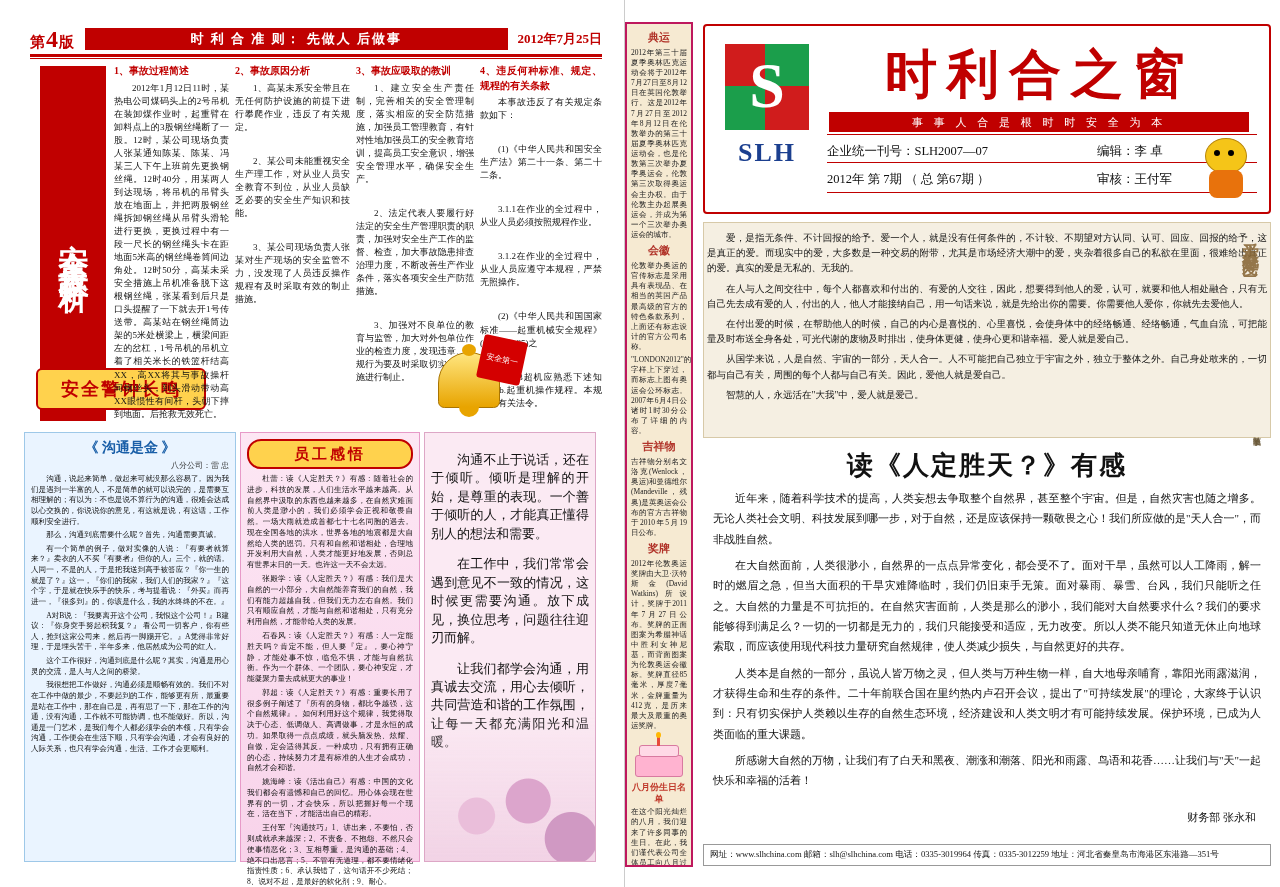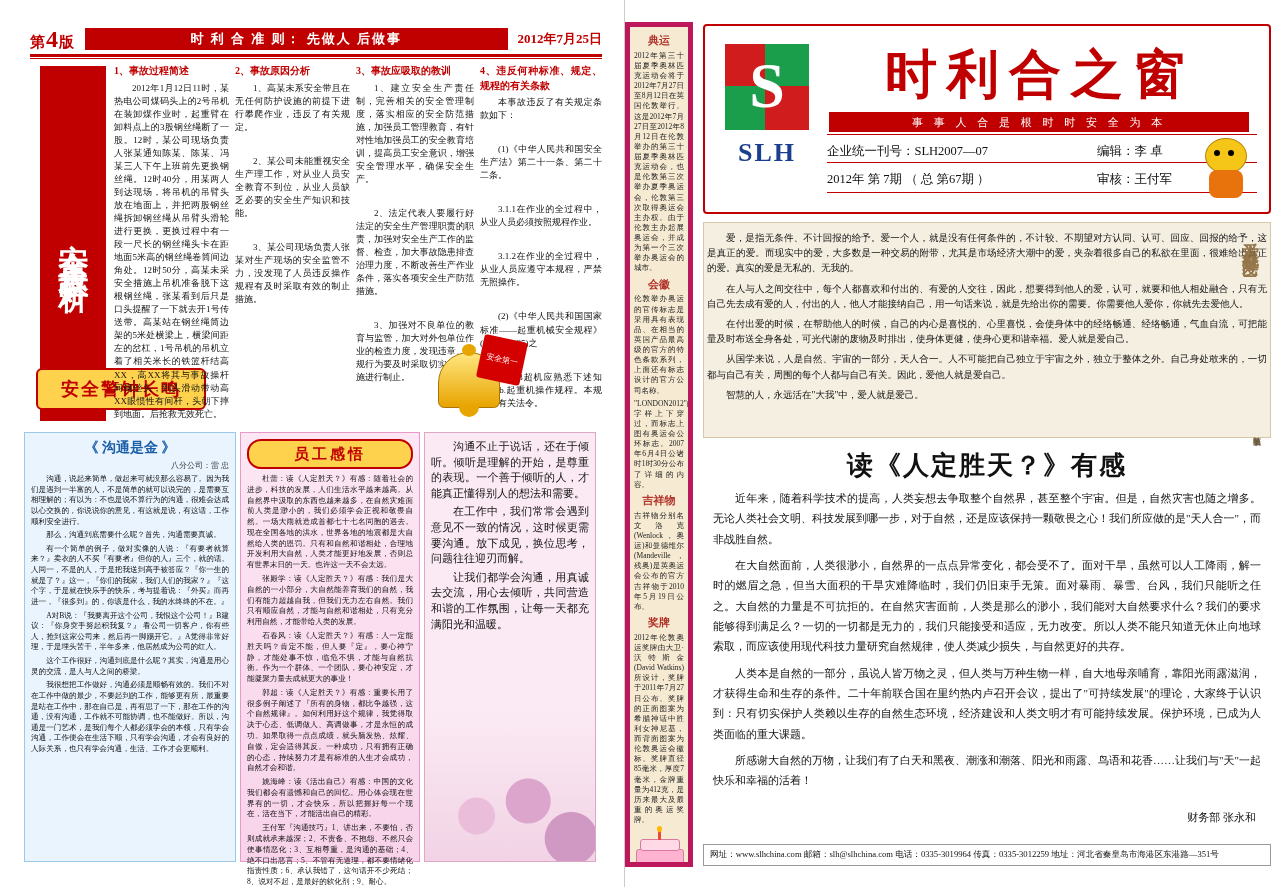--- a/index.html
+++ b/index.html
@@ -91,34 +91,34 @@
     width:100%; height:30px; background:#ffd24d; border:2px solid #c00000;
     border-radius:14px; color:#c00000; font-weight:bold; font-size:15px;
     display:flex; align-items:center; justify-content:center; letter-spacing:3px; margin-bottom:5px;
   }
   .box-b p { font-size:7.6px; line-height:1.42; margin:0 0 3px 0; text-indent:2em; text-align:justify; color:#111;}
 
   .box-c {
     position:absolute; left:400px; top:0; width:172px; height:430px;
     background:#fbeaf3; border:1px solid #dda7c6; padding:6px; overflow:hidden;
   }
-  .box-c p { font-size:11px; line-height:1.42; margin:0 0 3px 0; text-indent:2em; text-align:justify; color:#111;}
+  .box-c p { font-size:13px; line-height:1.42; margin:12px 0 3px 0; text-indent:2em; text-align:justify; color:#111;}
   .flower {
     position:absolute; left:0; bottom:0; width:172px; height:150px;
     background:radial-gradient(circle at 30% 70%, #e8b7d6 0 18px, transparent 19px),
                radial-gradient(circle at 60% 60%, #d79ac6 0 22px, transparent 23px),
                radial-gradient(circle at 85% 85%, #c98bbb 0 26px, transparent 27px),
                linear-gradient(180deg,rgba(251,234,243,0),#f0cfe3);
     opacity:.85;
   }
 
   
   .mid-col {
     position:absolute; left:625px; top:22px; width:68px; height:845px;
-    background:#f6ead2; border:5px solid #be185d;
+    background:#f6ead2; border:2px solid #be185d;
     font-size:7.5px; line-height:1.35; color:#222; padding:4px 4px;
     overflow:hidden;
   }
   .mid-col h5 { font-size:11px; color:#b1342a; text-align:center; margin:2px 0 3px 0; font-weight:bold;}
   .mid-col p { margin:0 0 3px 0; text-align:justify; }
   .mid-gold { color:#c0392b; font-weight:bold; text-align:center; font-size:9px; margin:4px 0 2px;}
   .cake {
     width:52px; height:40px; margin:6px auto 2px; position:relative;
   }
   .cake .layer{position:absolute;left:2px;bottom:0;width:48px;height:22px;background:#ffb3d0;border:1px solid #d87aa0;border-radius:3px;}

